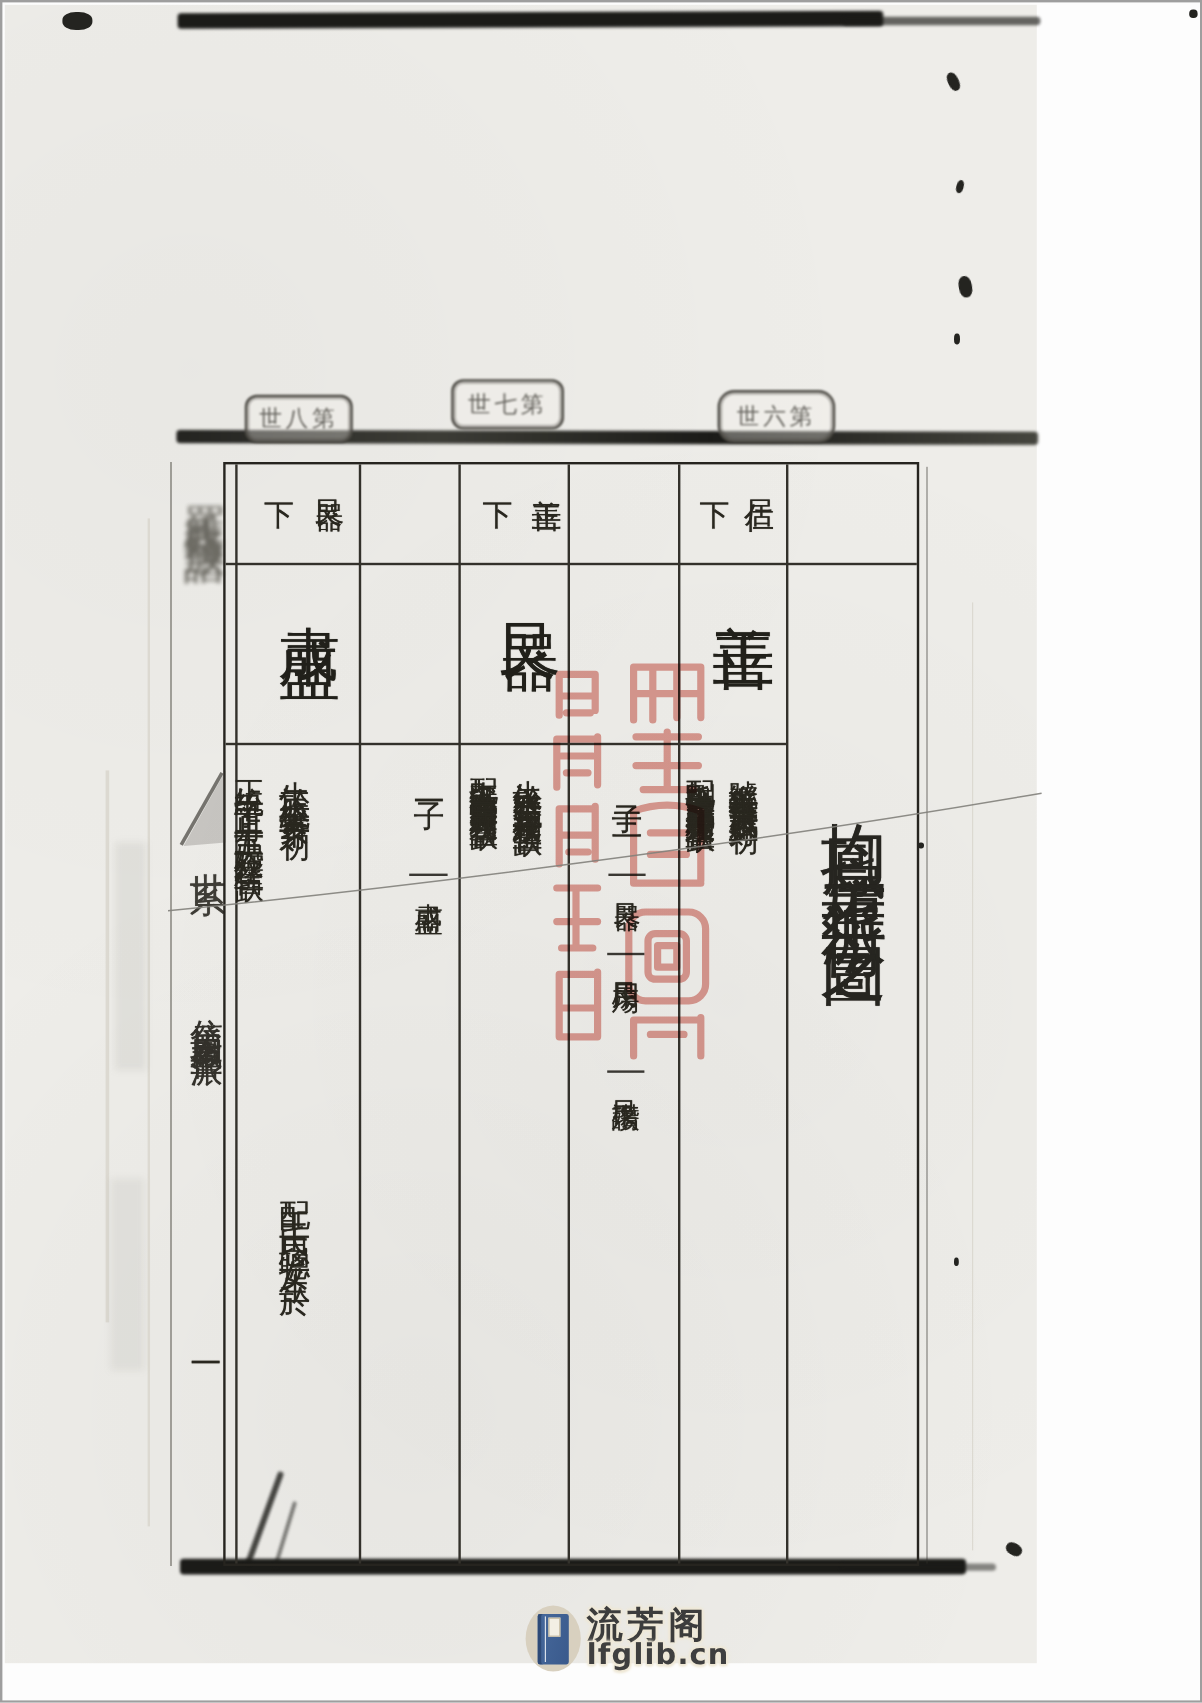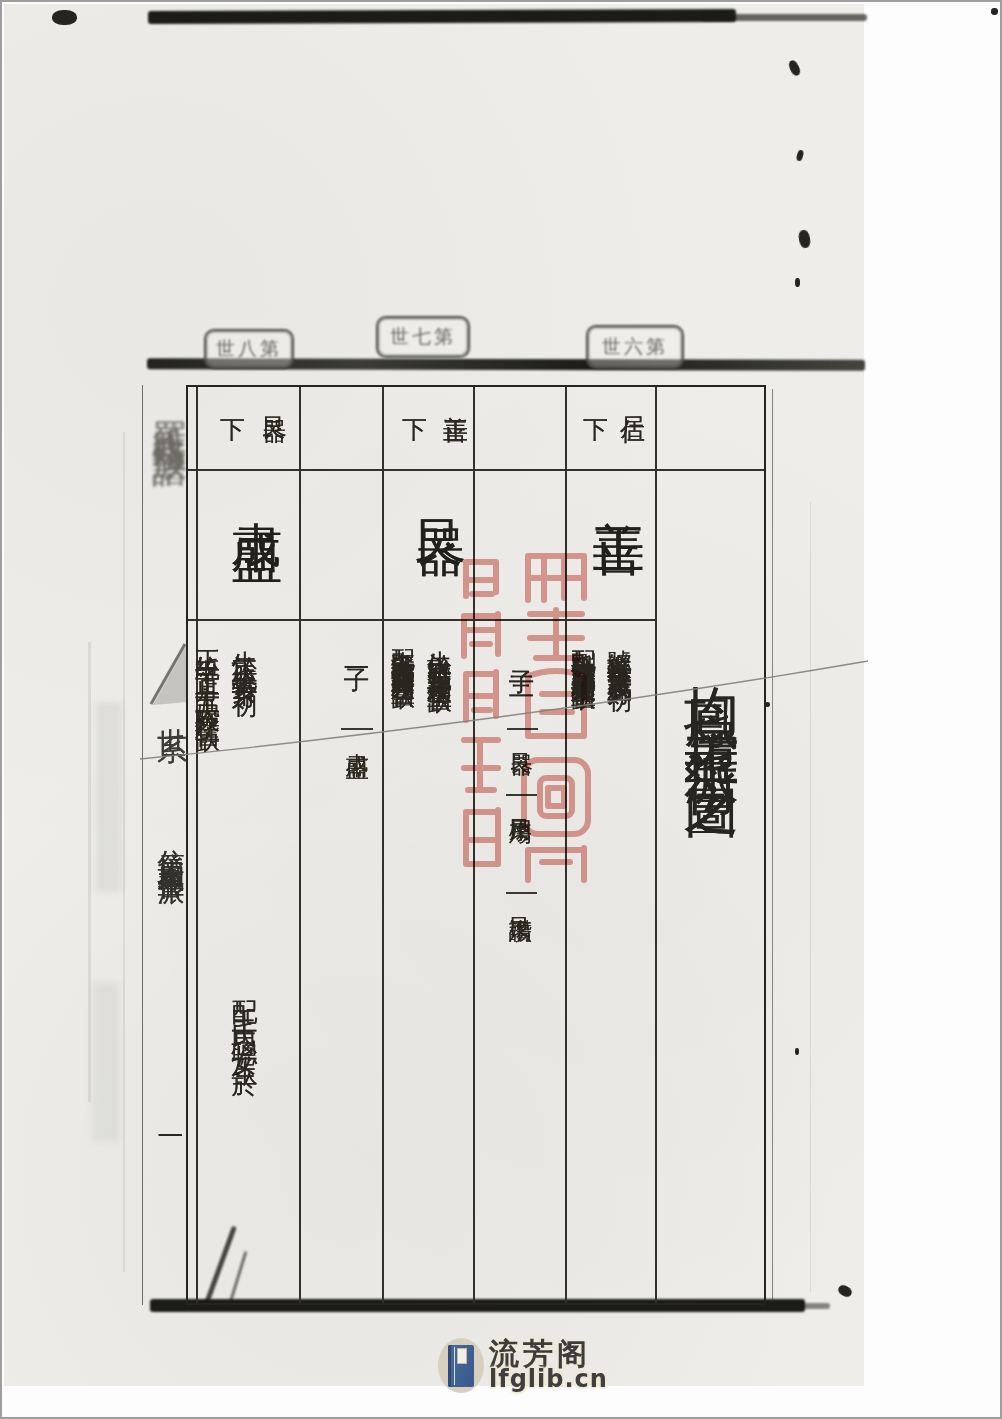--- a/index.html
+++ b/index.html
@@ -54,21 +54,21 @@
   <div class="faint" style="left:121px;top:430px;width:2px;height:840px;"></div>
   <div class="faint" style="left:94px;top:700px;width:26px;height:190px;background:rgba(110,108,100,.10);filter:blur(3px);"></div>
   <div class="faint" style="left:90px;top:980px;width:28px;height:160px;background:rgba(110,108,100,.09);filter:blur(3px);"></div>
 
   <div class="tab" style="left:202px;top:327px;width:86px;height:36px;">
     <span class="tab-label">第八世</span>
   </div>
   <div class="tab" style="left:374px;top:314px;width:90px;height:38px;">
     <span class="tab-label">第七世</span>
   </div>
-  <div class="tab" style="left:584px;top:323px;width:94px;height:40px;">
+  <div class="tab" style="left:596px;top:323px;width:94px;height:40px;border-radius:14px;">
     <span class="tab-label">第六世</span>
   </div>
 
   <div style="position:absolute;left:140px;top:383px;width:46px;height:920px;border-left:1.5px solid #6e6c64;"></div>
   <div class="v" style="left:145px;top:392px;font-size:34px;letter-spacing:6px;color:#56544c;filter:blur(1.8px);opacity:.85;">羅氏八修族譜</div>
   <div class="v" style="left:149px;top:702px;font-size:30px;letter-spacing:6px;color:#3e3c36;filter:blur(.6px);">世系</div>
   <div class="v" style="left:151px;top:826px;font-size:27px;letter-spacing:4px;color:#33312b;filter:blur(.5px);">信發房均鳳善正派</div>
   <div class="v" style="left:152px;top:1120px;font-size:26px;">一</div>
 
   <div style="position:absolute;left:184px;top:383px;width:580px;height:920px;border:2.5px solid #26241f;box-sizing:border-box;filter:blur(.35px);"></div>

